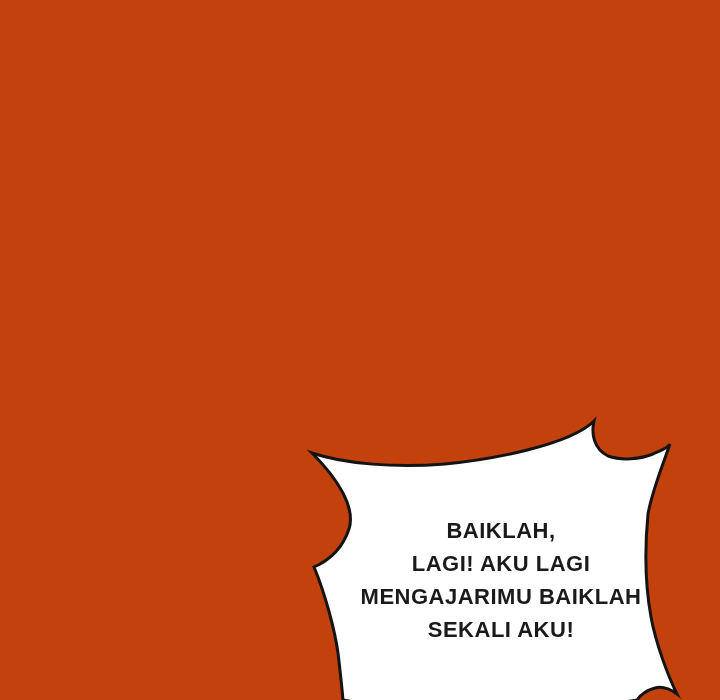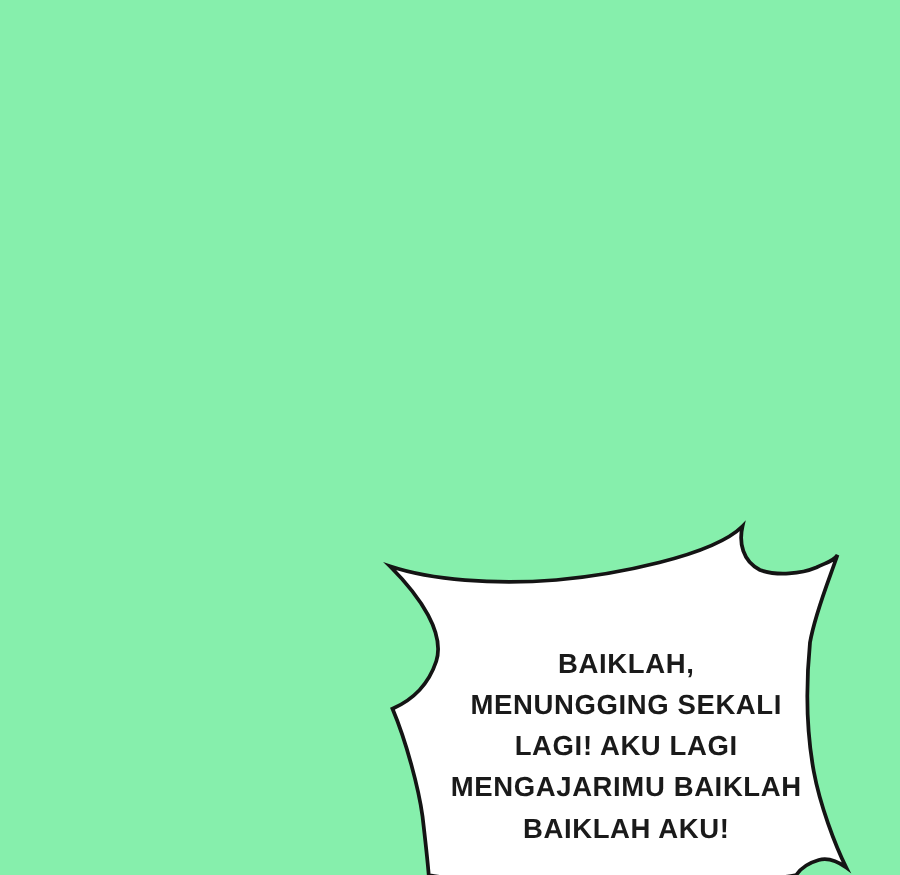--- a/index.html
+++ b/index.html
@@ -8,21 +8,21 @@
     width: 720px;
     height: 700px;
     background: #ffffff;
     overflow: hidden;
     font-family: "Liberation Sans", sans-serif;
   }
   .panel {
     position: relative;
     width: 720px;
     height: 700px;
-    background: #86efac;
+    background: #c2410c;
   }
   .bubble-svg {
     position: absolute;
     left: 0;
     top: 0;
     width: 720px;
     height: 700px;
     display: block;
   }
   .bubble-text {
@@ -64,19 +64,18 @@
              C 555 715, 425 715, 343 700
              C 342 688, 340 670, 338 653
              C 335 631, 325 593, 314 567
              C 330 560, 343 547, 349 529
              C 356 507, 337 478, 312 453
              Z" stroke="#141414"></path>
   </svg>
 
   <div class="bubble-text">
     <div class="dialogue-line">BAIKLAH,</div>
-    <div class="dialogue-line">MENUNGGING SEKALI</div>
     <div class="dialogue-line">LAGI! AKU LAGI</div>
     <div class="dialogue-line">MENGAJARIMU BAIKLAH</div>
-    <div class="dialogue-line">BAIKLAH AKU!</div>
+    <div class="dialogue-line">SEKALI AKU!</div>
   </div>
 
 </div>
 
 </body></html>

